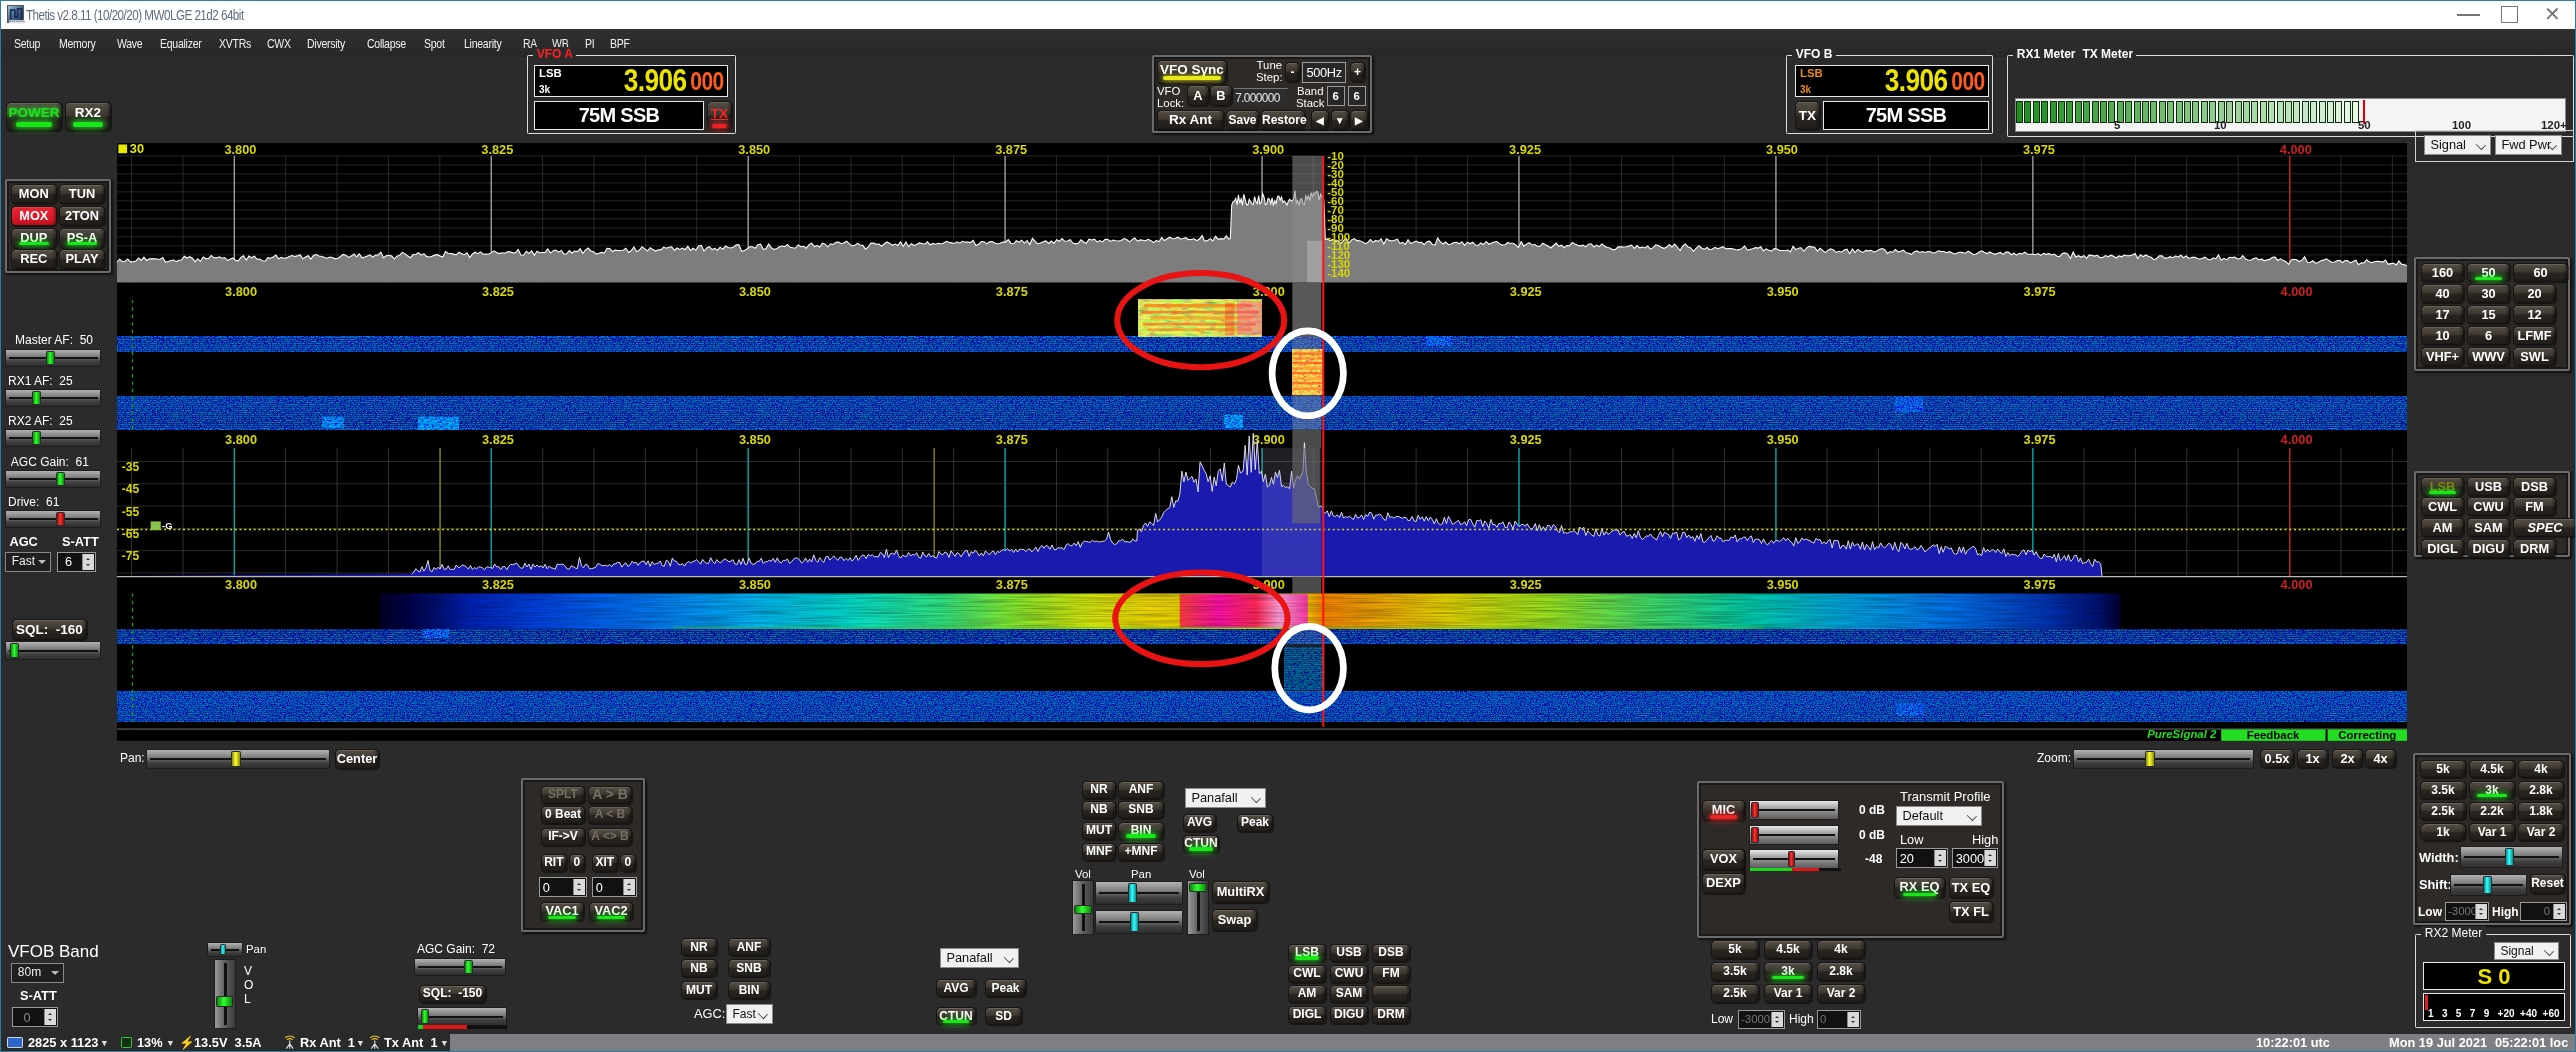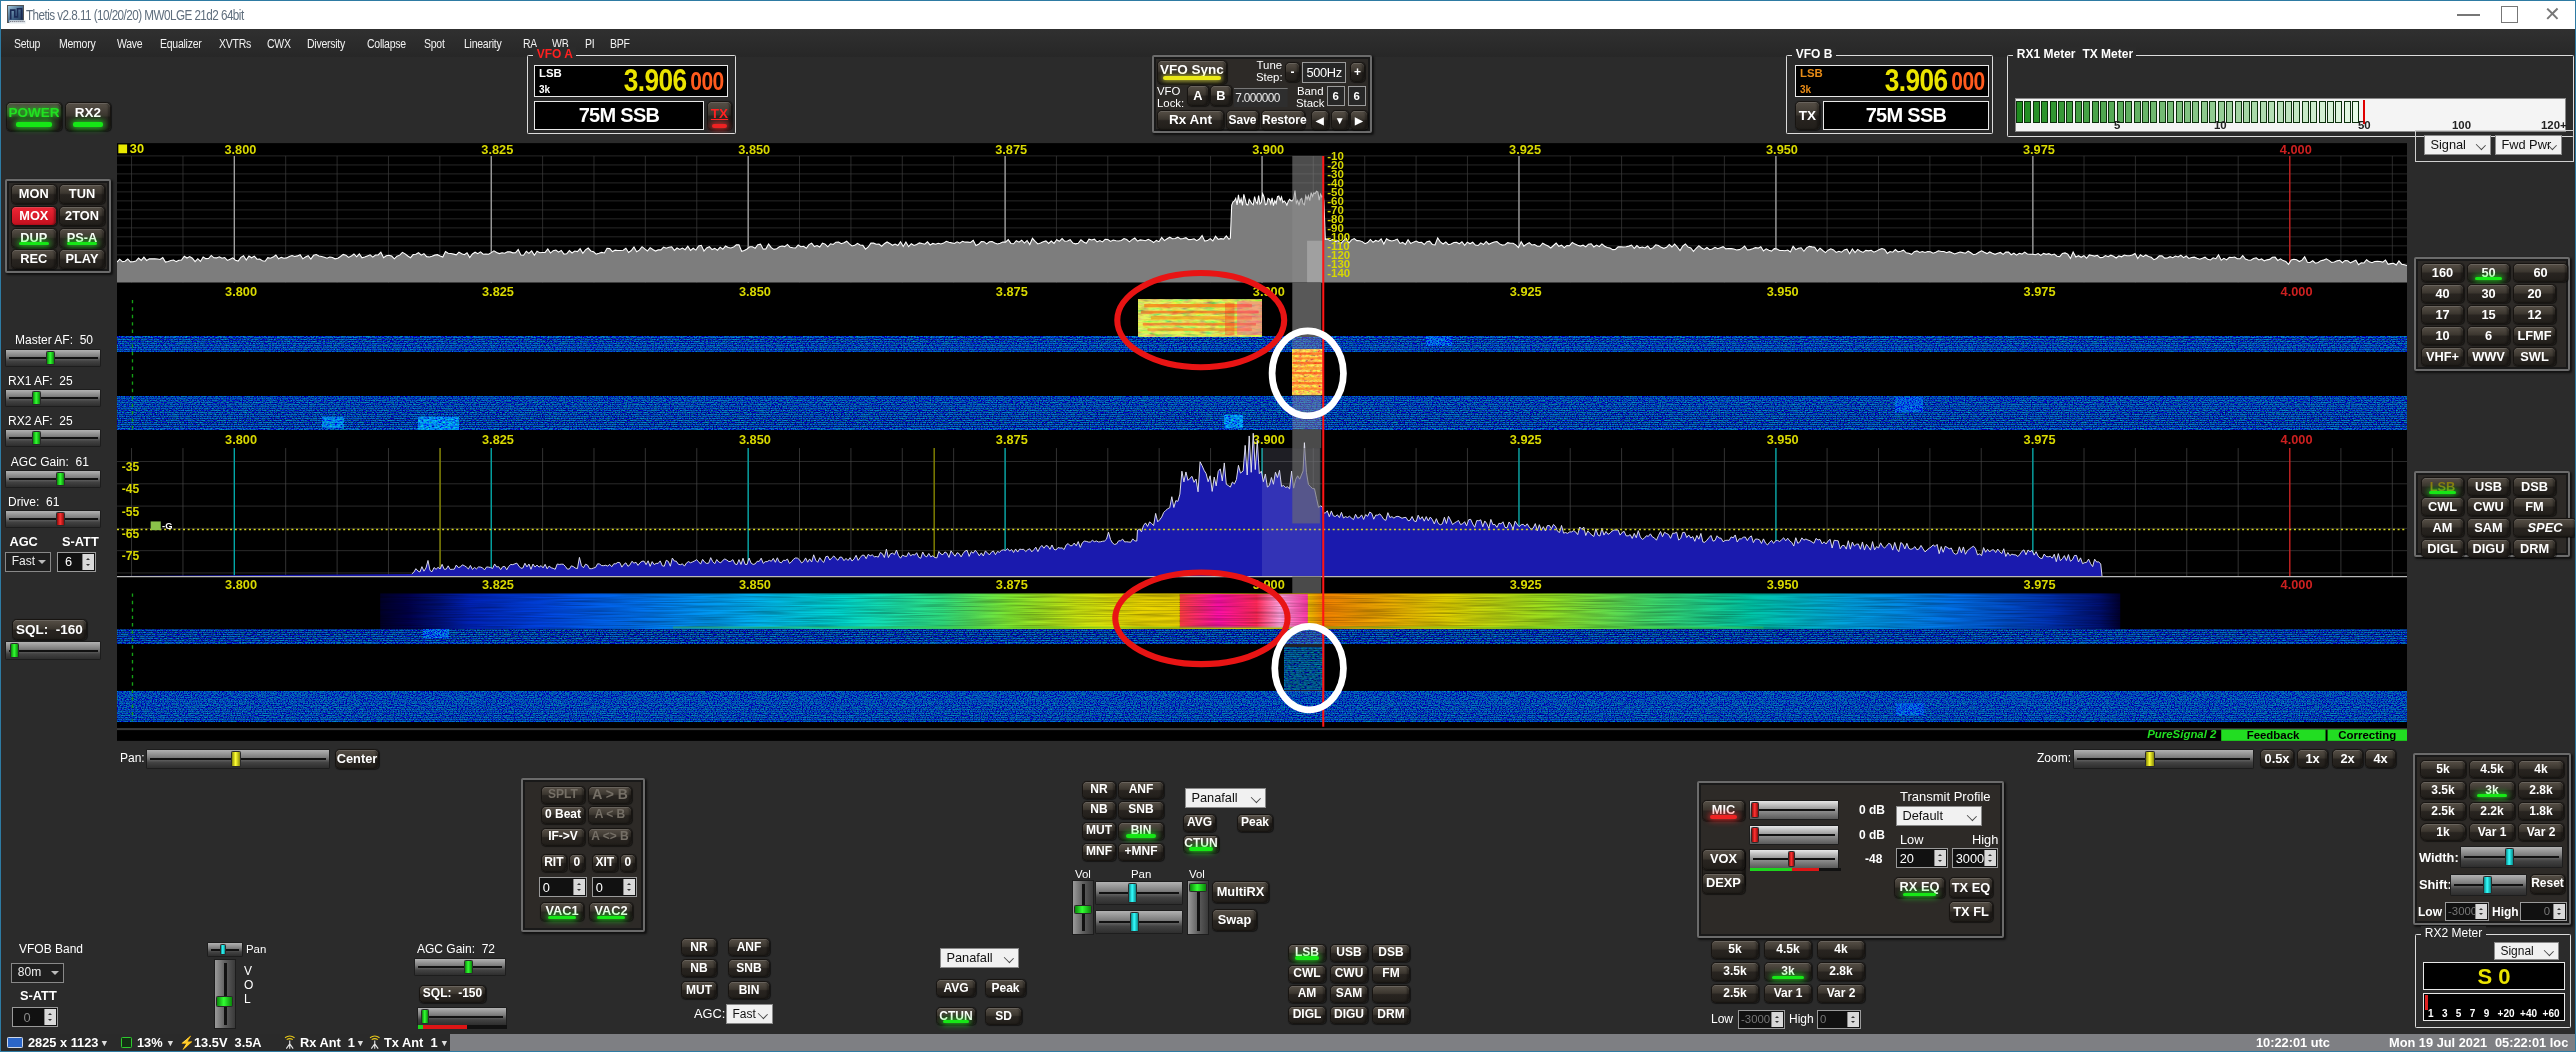--- a/index.html
+++ b/index.html
@@ -672,21 +672,21 @@
       <span style="position:absolute;left:2.7px;line-height:19px;">20</span>
       <div class="ar"></div>
     </div>
 <div class="abs spin" style="left:1952px;top:848px;width:46px;height:20px;">
       <span style="position:absolute;left:2.7px;line-height:19px;">3000</span>
       <div class="ar"></div>
     </div>
 <div class="abs btn" style="left:1894px;top:877px;width:51px;height:21px;font-size:12.8px;line-height:17.5px;"><span>RX EQ</span><div class="led" style="height:3.4px;bottom:0.7px;"></div></div>
 <div class="abs btn" style="left:1949px;top:877px;width:44px;height:21px;font-size:12.8px;line-height:19px;">TX EQ</div>
 <div class="abs btn" style="left:1949px;top:901px;width:44px;height:21px;font-size:12.8px;line-height:19px;">TX FL</div>
-<div class="abs lbln" style="left:19px;top:942px;font-size:12px;">VFOB Band</div>
+<div class="abs lbln" style="left:8px;top:942px;font-size:17px;">VFOB Band</div>
 <div class="abs ddd" style="left:11.4px;top:963px;width:53px;height:20px;">80m</div>
 <div class="abs lbl" style="left:20px;top:988px;">S-ATT</div>
 <div class="abs spin" style="left:12px;top:1007px;width:46px;height:20px;">
       <span style="position:absolute;left:0;right:16px;text-align:center;line-height:19px;color:#888;">0</span>
       <div class="ar"></div>
     </div>
 <div class="abs hsl" style="left:207px;top:942px;width:36px;height:15px;">
       <i></i>
       <div class="th thc" style="left:12px;width:6px;"></div>
     </div>

